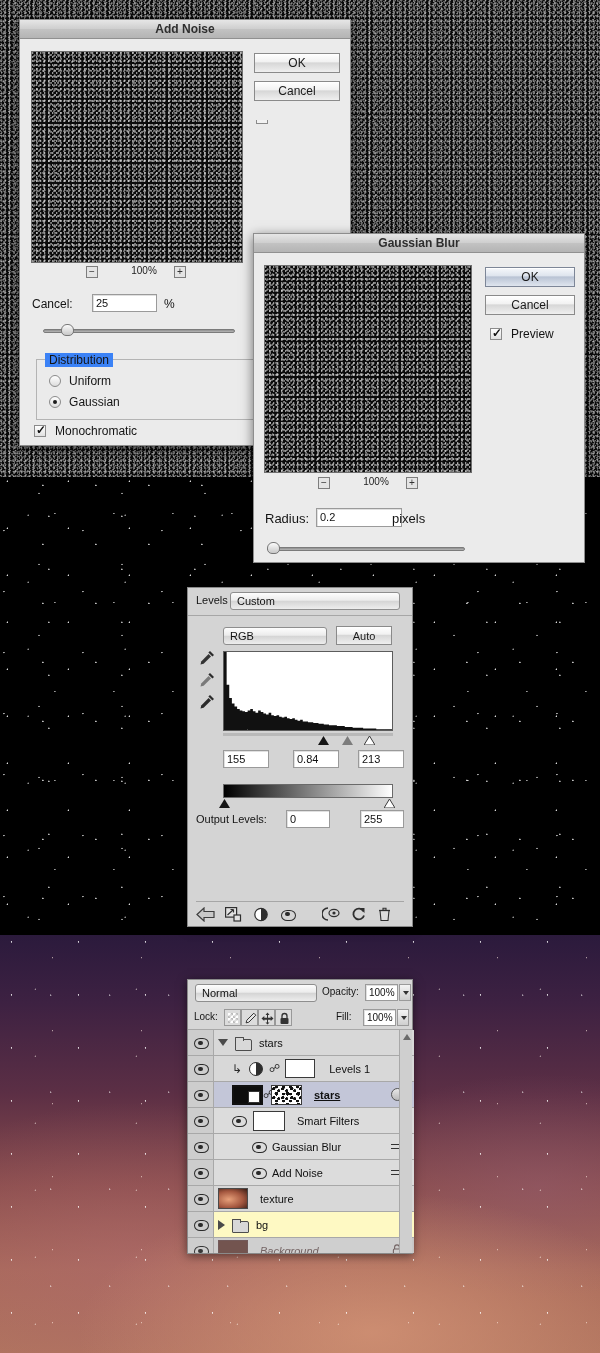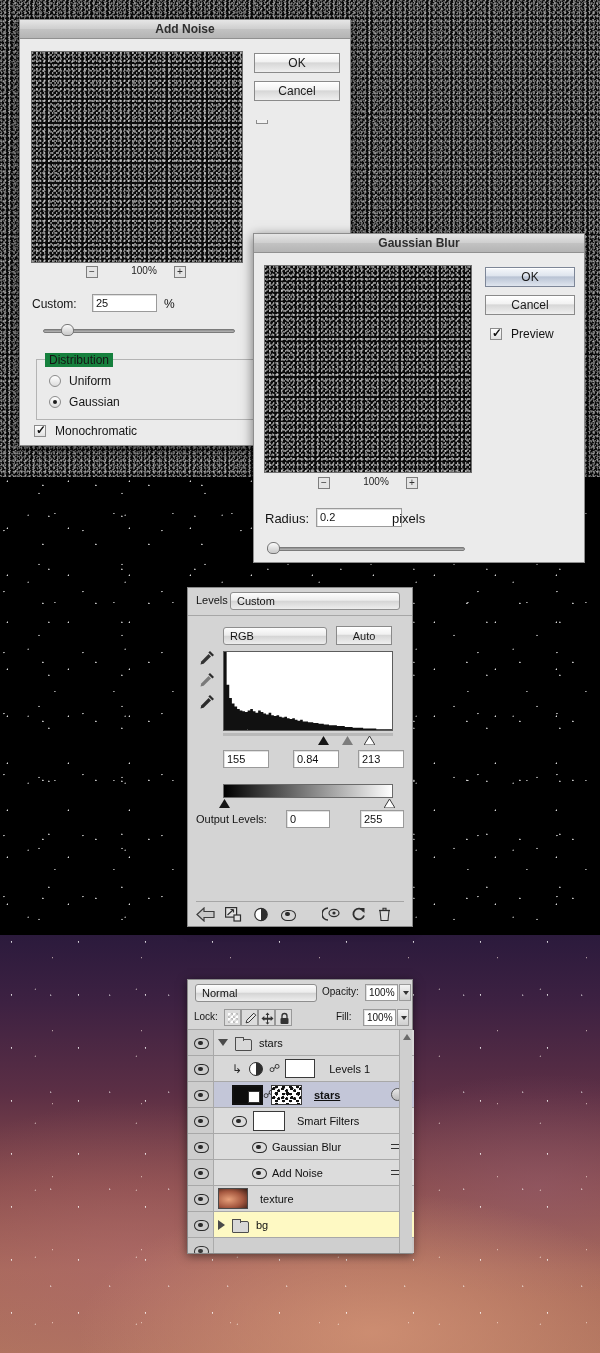--- a/index.html
+++ b/index.html
@@ -115,21 +115,21 @@
     height:4px; border-radius:2px;
     background:linear-gradient(180deg,#8e8e8e,#b6b6b6);
     border:1px solid #7b7b7b;
   }
   .slider-knob {
     position:absolute; width:13px; height:12px; top:-5px;
     background:linear-gradient(180deg,#fbfbfb,#c8c8c8);
     border:1px solid #777; border-radius:6px 6px 5px 5px;
   }
   .lbl { font-size:12px; color:#141414; }
-  .group-title { font-size:12px; color:#141414; background:#15803d; padding:0 4px; }
+  .group-title { font-size:12px; color:#141414; background:#3b82f6; padding:0 4px; }
   .radio {
     width:12px; height:12px; border-radius:50%;
     border:1px solid #8b8b8b;
     background:linear-gradient(180deg,#fff,#dcdcdc);
     display:inline-block; position:relative; vertical-align:-2px;
   }
   .radio.on::after {
     content:""; position:absolute; left:3px; top:3px; width:4px; height:4px;
     border-radius:50%; background:#1d1d1d;
   }
@@ -206,21 +206,21 @@
 <div class="dialog" style="left:19px; top:19px; width:332px; height:427px;">
 
   <div class="titlebar">Add Noise</div>
 
   <div class="preview-box" style="position:absolute; left:11px; top:31px; width:212px; height:212px;"></div>
 
   <div class="zoom-btn" style="position:absolute; left:66px; top:246px;">−</div>
   <div class="zoom-label" style="position:absolute; left:100px; top:245px; width:48px; text-align:center;">100%</div>
   <div class="zoom-btn" style="position:absolute; left:154px; top:246px;">+</div>
 
-  <div class="lbl" style="position:absolute; left:12px; top:277px;">Custom:</div>
+  <div class="lbl" style="position:absolute; left:12px; top:277px;">Cancel:</div>
   <div class="txtfield" style="position:absolute; left:72px; top:274px; width:65px;">25</div>
   <div class="lbl" style="position:absolute; left:144px; top:277px;">%</div>
 
   <div style="position:absolute; left:23px; top:309px; width:192px;">
     <div class="slider-track"></div>
     <div class="slider-knob" style="left:18px;"></div>
   </div>
 
   <div style="position:absolute; left:16px; top:333px; width:300px; height:67px;">
     <div style="position:absolute; left:0; top:6px; width:300px; height:61px; border:1px solid #b4b4b4;"></div>
@@ -505,20 +505,29 @@
         <div style="flex:1;display:flex;align-items:center;padding-left:4px;min-width:0;">
           <span class="tri right" style="margin-right:7px;"></span>
           <span class="folder" style="margin-right:9px;"></span>
           <span class="layer-name">bg</span>
         </div>
       </div>
       <div class="layer-row" style="background: rgb(207, 207, 207); opacity: 0.92;">
         <div style="width:26px;min-width:26px;height:100%;display:flex;align-items:center;justify-content:center;border-right:1px solid #a8a8a8;background:#cdcdcd;">
           <span class="eye"></span>
         </div>
+        <div style="flex:1;display:flex;align-items:center;padding-left:4px;min-width:0;">
+          <span style="display:inline-block;width:30px;height:21px;border:1px solid #6a5050;background:#6b4a44;"></span>
+          <span class="layer-name" style="margin-left:12px;font-style:italic;color:#6b5a5a;">Background</span>
+          <span style="flex:1"></span>
+          <span style="margin-right:12px;"><svg width="10" height="12" viewBox="0 0 10 12">
+              <path d="M2.6 5 V3.3 a2.4 2.4 0 0 1 4.8 0 V5" fill="none" stroke="#6b5a5a" stroke-width="1.1"></path>
+              <rect x="1.4" y="5" width="7.2" height="6" rx="1" fill="none" stroke="#6b5a5a" stroke-width="1.1"></rect>
+            </svg></span>
+        </div>
       </div>
     </div>
 
   <div style="position:absolute; right:0; top:50px; width:13px; height:223px;
               background:#cfcfcf; border-left:1px solid #a8a8a8;">
     <div style="position:absolute; left:3px; top:4px; width:0; height:0;
                 border-left:4px solid transparent; border-right:4px solid transparent; border-bottom:6px solid #6a6a6a;"></div>
   </div>
 </div>
 

